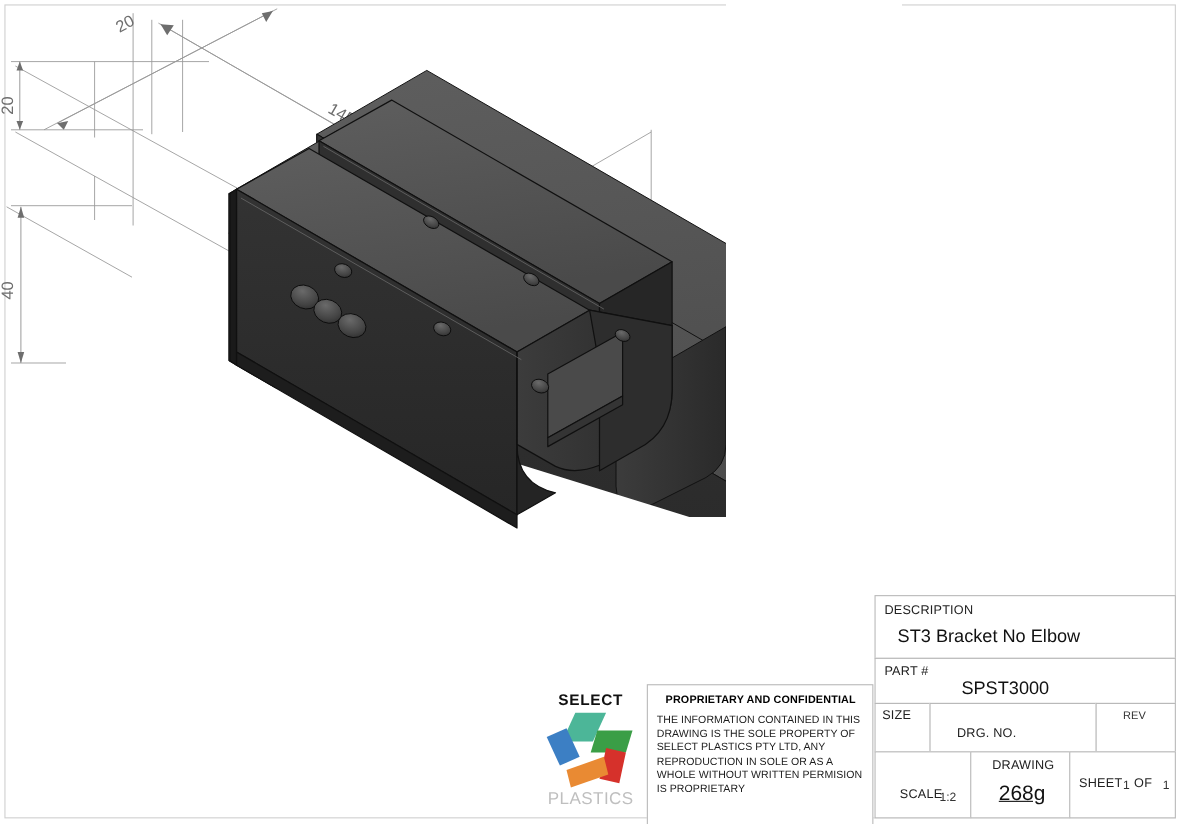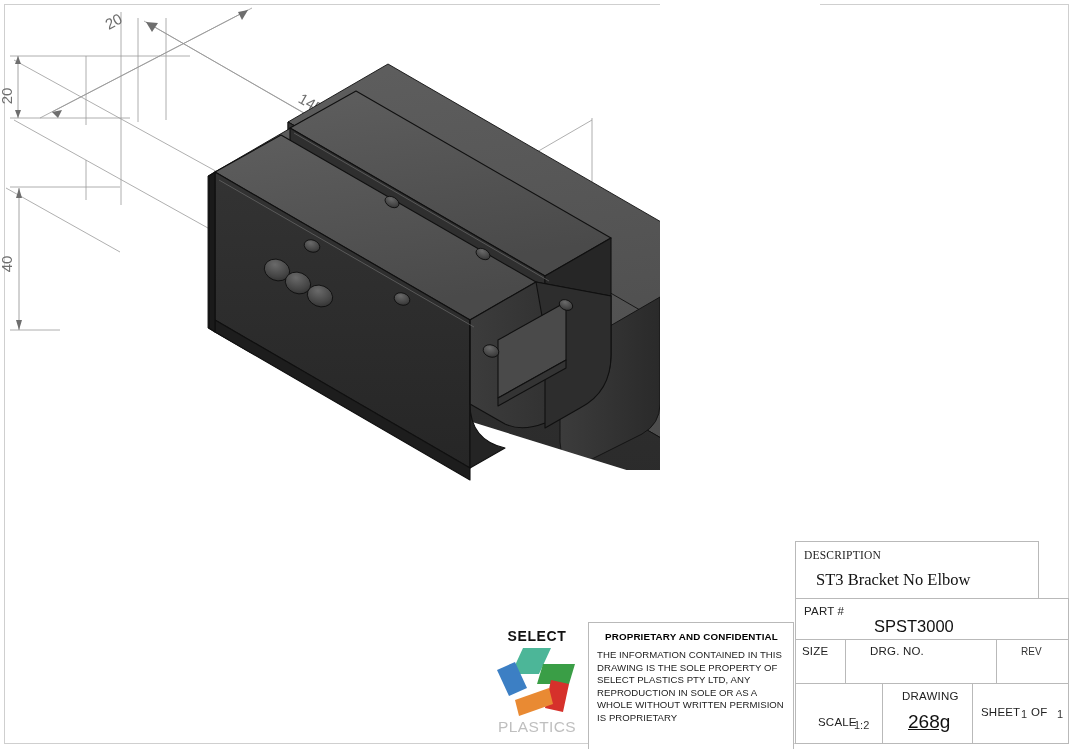--- a/index.html
+++ b/index.html
@@ -246,37 +246,37 @@
       <div>DRAWING IS THE SOLE PROPERTY OF</div>
       <div>SELECT PLASTICS PTY LTD, ANY</div>
       <div> REPRODUCTION IN SOLE OR AS A</div>
       <div>WHOLE WITHOUT WRITTEN PERMISION</div>
       <div>IS PROPRIETARY</div>
     </div>
   </div>
 
   <div id="titleblock">
 
-    <div class="tb-row" style="left:0;top:0;width:244px;height:58px;font-family:Liberation Serif, serif;">
+    <div class="tb-row" style="left:0;top:0;width:274px;height:58px;">
       <span class="tb-lab" style="left:8px;top:7px;">DESCRIPTION</span>
       <span class="tb-val" style="left:20px;top:28px;">ST3 Bracket No Elbow</span>
     </div>
 
     <div class="tb-row" style="left:0;top:57px;width:274px;height:42px;">
       <span class="tb-lab" style="left:8px;top:6px;">PART #</span>
       <span class="tb-val" style="left:78px;top:18px;">SPST3000</span>
     </div>
 
     <div class="tb-row" style="left:0;top:98px;width:51px;height:45px;text-align:right;">
       <span class="tb-lab" style="left:6px;top:5px;">SIZE</span>
       <span class="tb-val-sm" style="left:8px;top:24px;"></span>
     </div>
 
     <div class="tb-row" style="left:50px;top:98px;width:152px;height:45px;">
-      <span class="tb-lab" style="left:6px;top:5px;padding-left:18px;">DRG. NO.</span>
+      <span class="tb-lab" style="left:6px;top:21px;padding-left:18px;">DRG. NO.</span>
       <span class="tb-val-sm" style="left:8px;top:24px;"></span>
     </div>
 
     <div class="tb-row" style="left:201px;top:98px;width:73px;height:45px;">
       <span class="tb-lab-sm" style="left:24px;top:6px;">REV</span>
       <span class="tb-val-sm" style="left:24px;top:24px;"></span>
     </div>
 
     <div class="tb-row" style="left:0;top:142px;width:88px;height:61px;">
       <span class="tb-lab" style="left:22px;top:32px;">SCALE</span>

